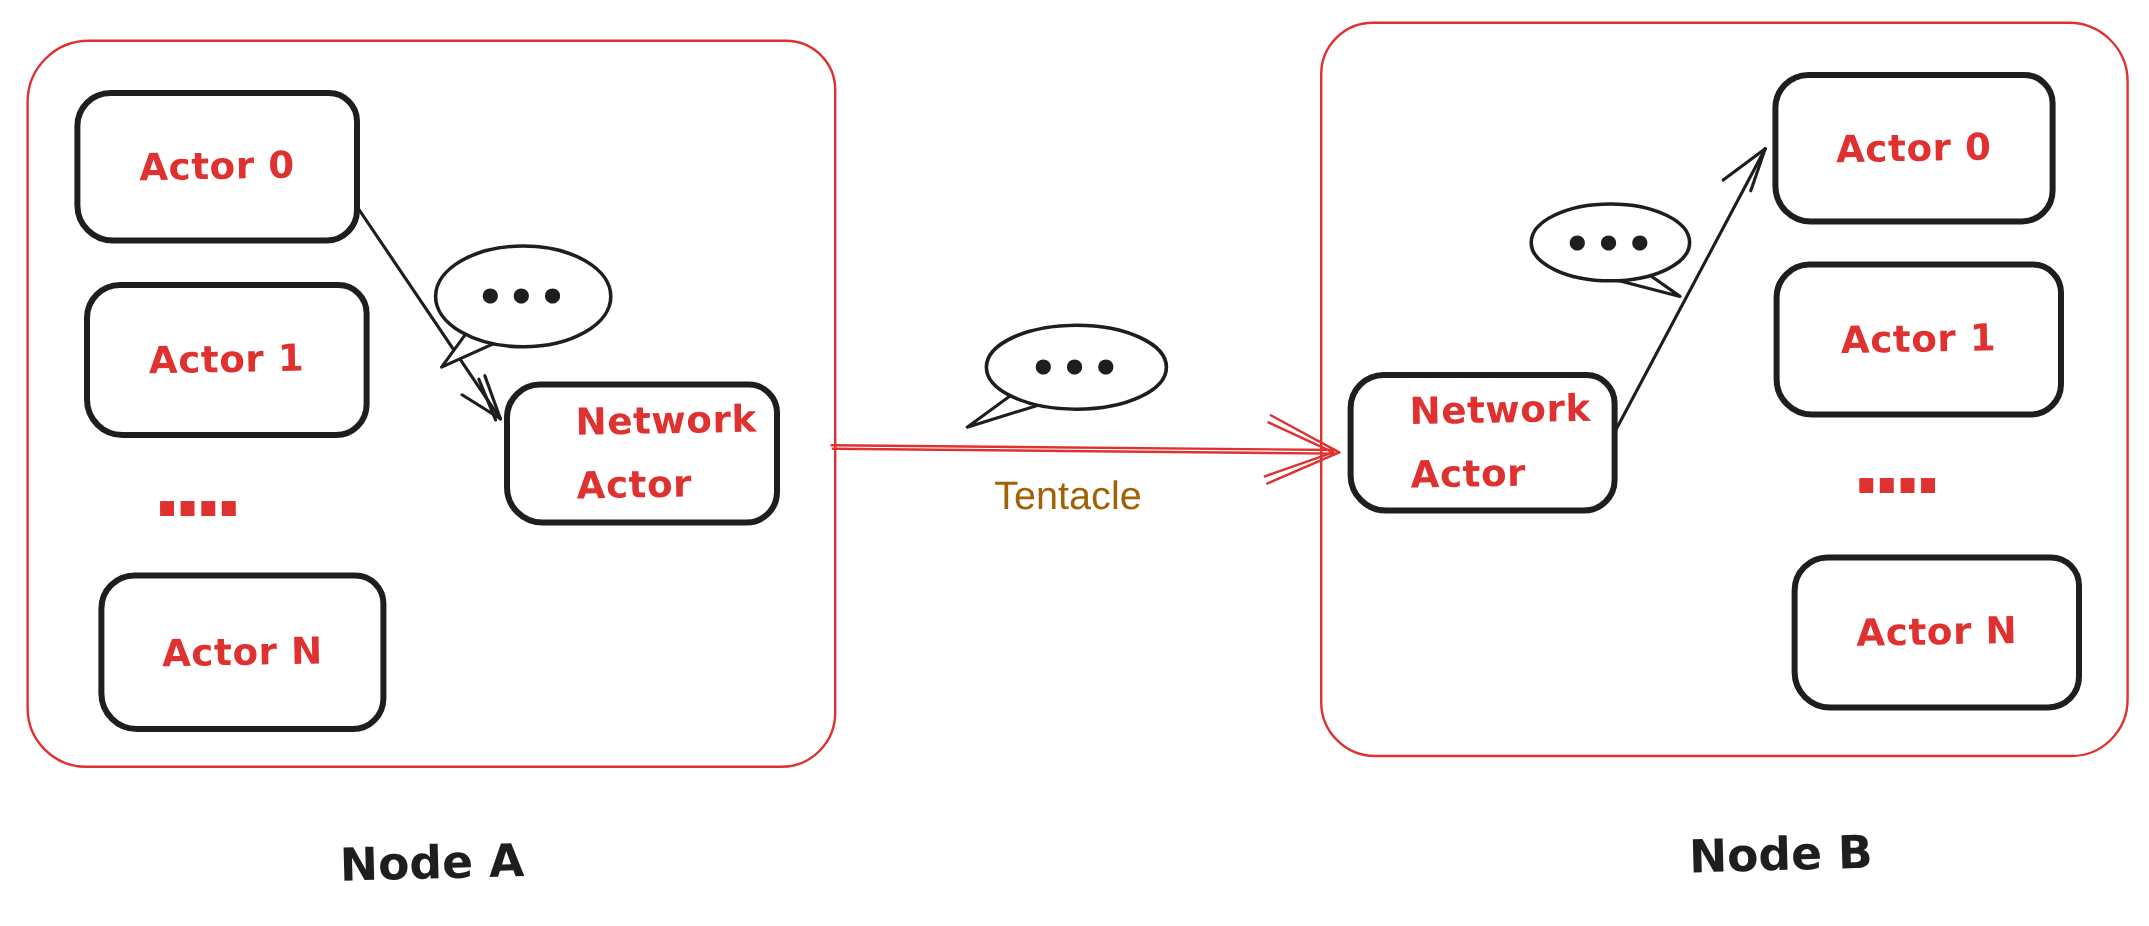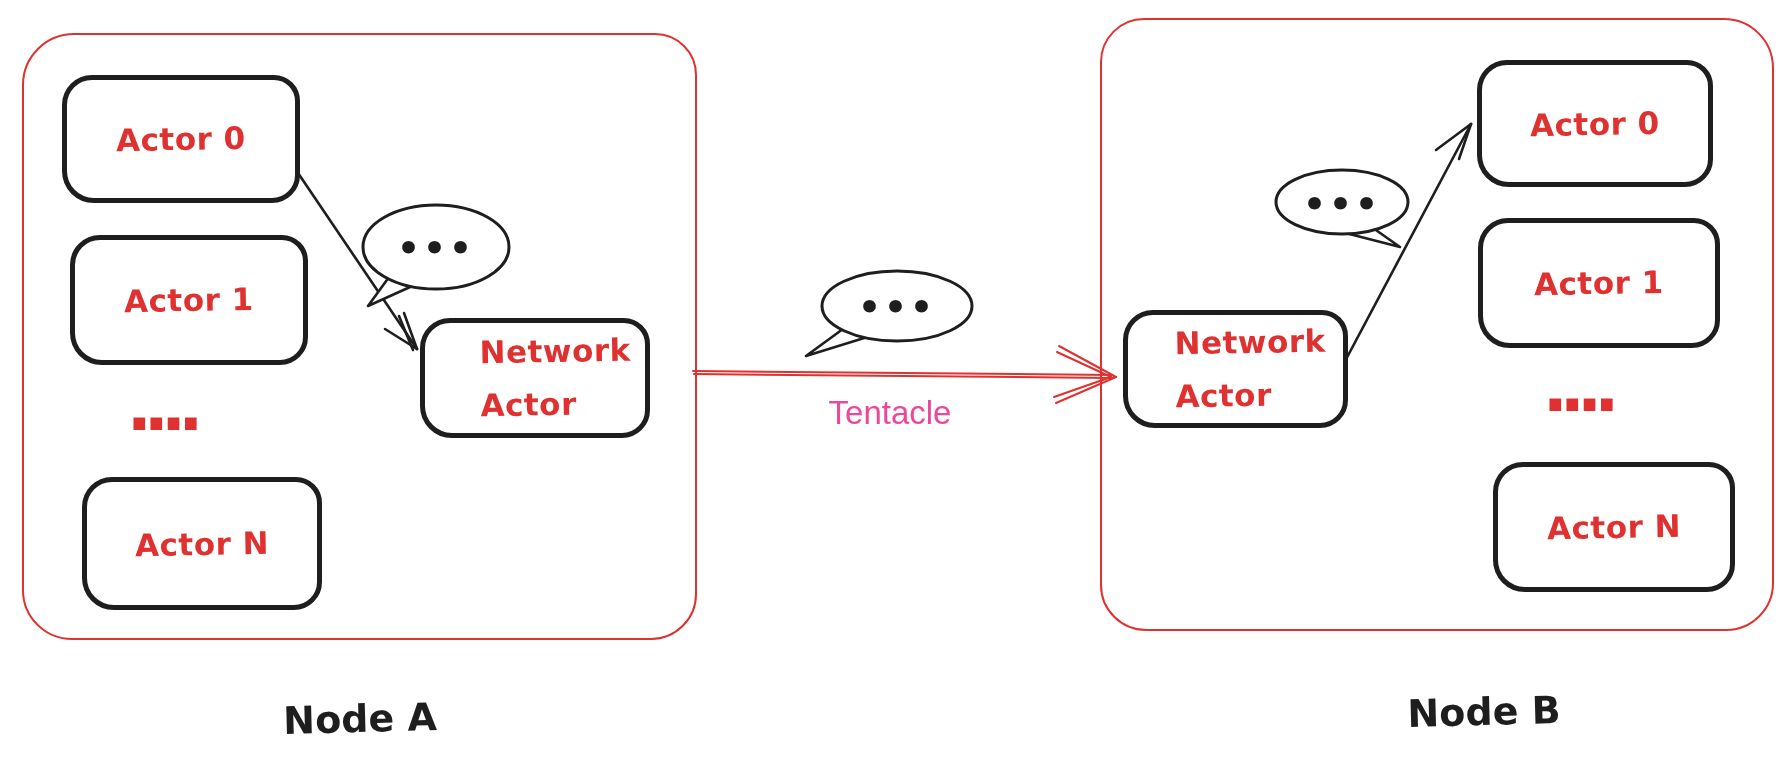--- a/index.html
+++ b/index.html
@@ -45,21 +45,21 @@
     display:flex;align-items:center;justify-content:center;
     color:#1e1e1e;font-size:36px;letter-spacing:3px;font-weight:600;
   }
   .node-label{
     position:absolute;z-index:2;width:260px;text-align:center;
     color:#1e1e1e;font-size:38px;font-weight:600;
     transform:rotate(-1.5deg);white-space:nowrap;
   }
   .link-label{
     position:absolute;z-index:2;width:220px;text-align:center;
-    color:#ec4899;font-size:33px;font-weight:500;
+    color:#a16207;font-size:33px;font-weight:500;
     font-family:"Liberation Sans", sans-serif;white-space:nowrap;
   }
 </style>
 </head>
 <body>
 
 <div class="canvas">
 
   <svg class="overlay" width="1791" height="772" viewBox="0 0 1791 772">
 

